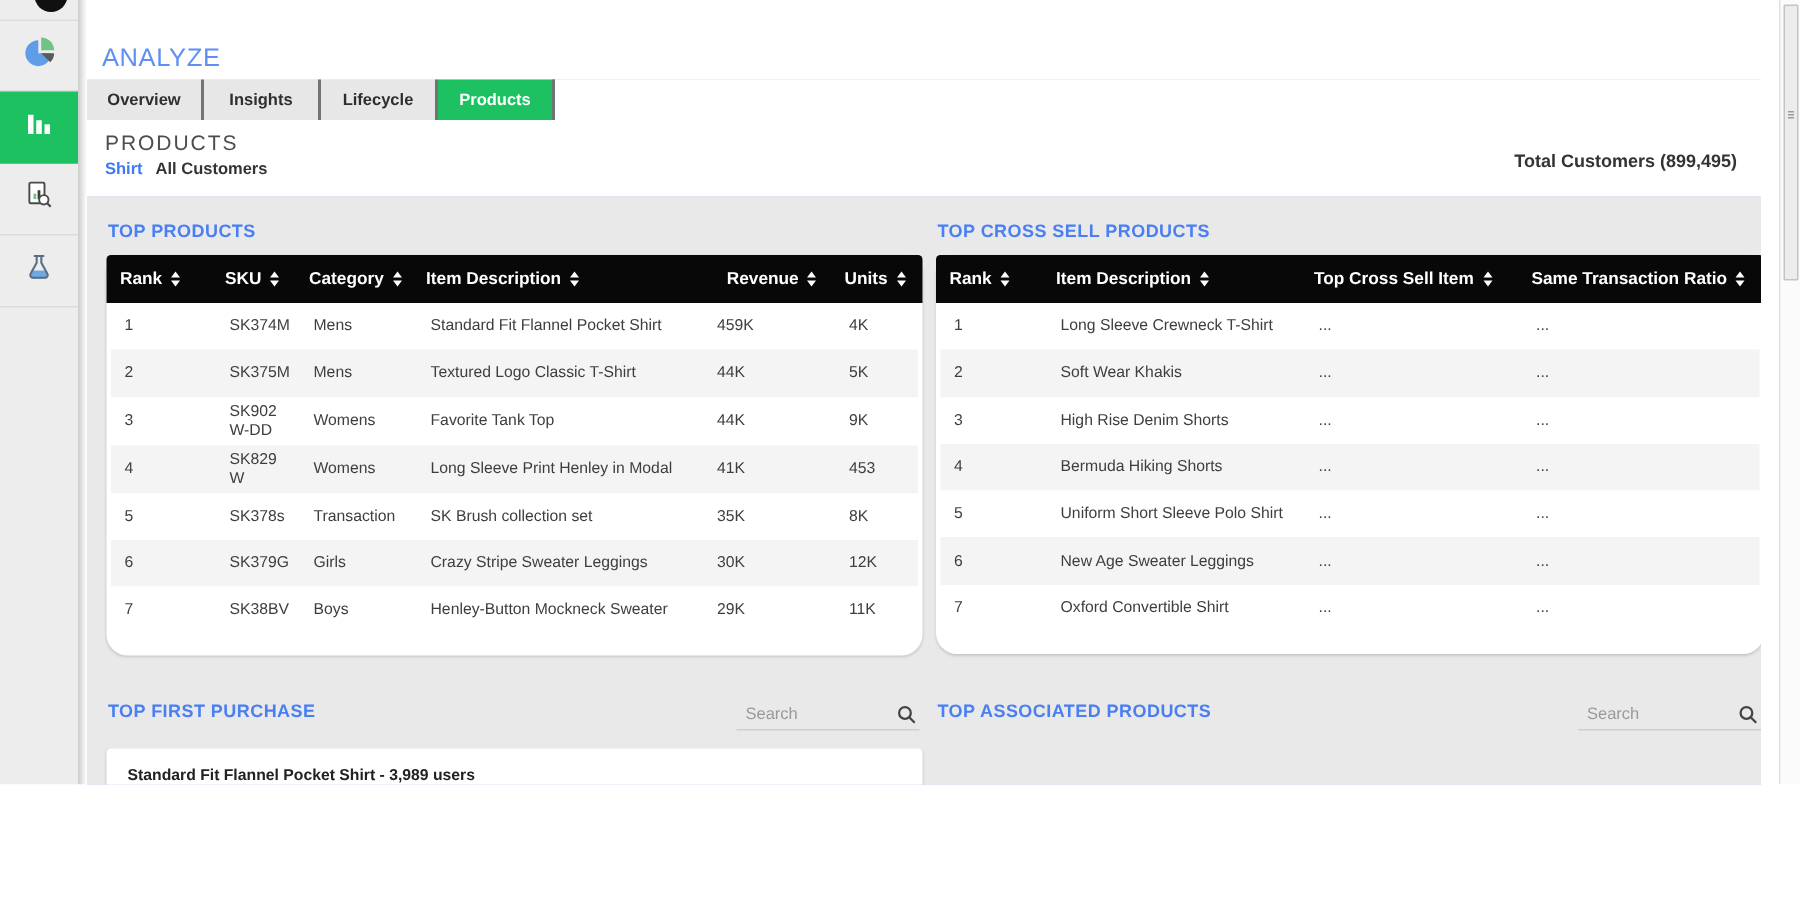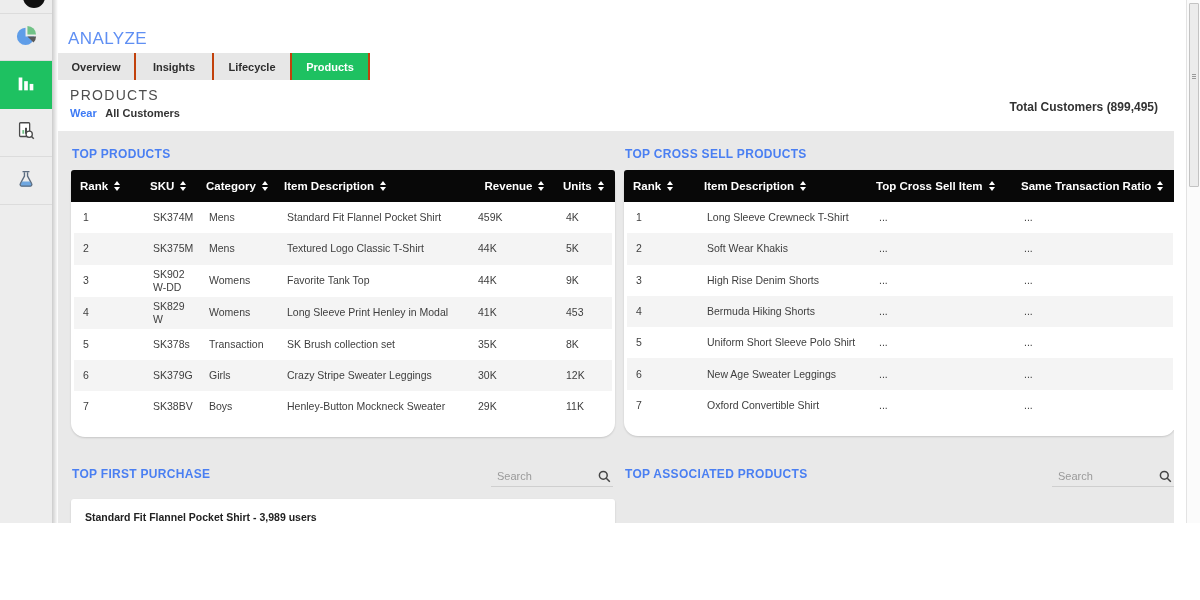--- a/index.html
+++ b/index.html
@@ -17,21 +17,21 @@
   .nav-item.active { background:#1ec161; border-color:#1ec161; }
   .edge-shadow { position:absolute; left:52px; top:0; width:6px; height:523px;
                  background:linear-gradient(to right, rgba(0,0,0,0.20), rgba(0,0,0,0)); }
 
   
   .main { position:absolute; left:58px; top:0; right:26px; height:523px; background:#c4b5fd;margin-top:24px; }
   .titlebar { height:29px; display:flex; align-items:center; padding-left:10px; background:#fff; }
   .page-title { font-size:17px; font-weight:400; color:#5f8ff3; letter-spacing:0.4px; }
 
   .tabs { height:27px; display:flex; background:#fff; }
-  .tab { width:78px; height:27px; background:#e7e7e7; border-right:2px solid #c2410c;
+  .tab { width:78px; height:27px; background:#e7e7e7; border-right:2px solid #737373;
          display:flex; align-items:center; justify-content:center;
          font-size:11px; font-weight:700; color:#2e2e2e; cursor:pointer; }
   .tab.active { background:#1ec161; color:#fff; }
 
   .subheader { position:relative; height:51px; background:#fff; }
   .sub-title { position:absolute; left:12px; top:7px; font-size:14px; color:#4d4d4d; letter-spacing:1.3px; }
   .show-row { position:absolute; left:12px; top:27px; font-size:11px; font-weight:700; cursor:pointer; }
   .show-link { color:#3d7af5; margin-right:6px; }
   .show-value { color:#333; }
   .total { position:absolute; right:16px; top:20px; font-size:12px; font-weight:700; color:#333; }
@@ -147,21 +147,21 @@
       <div class="tabs">
         <div class="tab">Overview</div>
         <div class="tab">Insights</div>
         <div class="tab">Lifecycle</div>
         <div class="tab active">Products</div>
       </div>
 
       <div class="subheader">
         <div class="sub-title">PRODUCTS</div>
         <div class="show-row">
-          <span class="show-link">Wear</span>
+          <span class="show-link">Shirt</span>
           <span class="show-value">All Customers</span>
         </div>
         <div class="total">Total Customers (899,495)</div>
       </div>
 
       <div class="content">
 
         <section class="sec-products">
           <h2 class="sec-h">TOP PRODUCTS</h2>
           <div class="table tbl-left">

